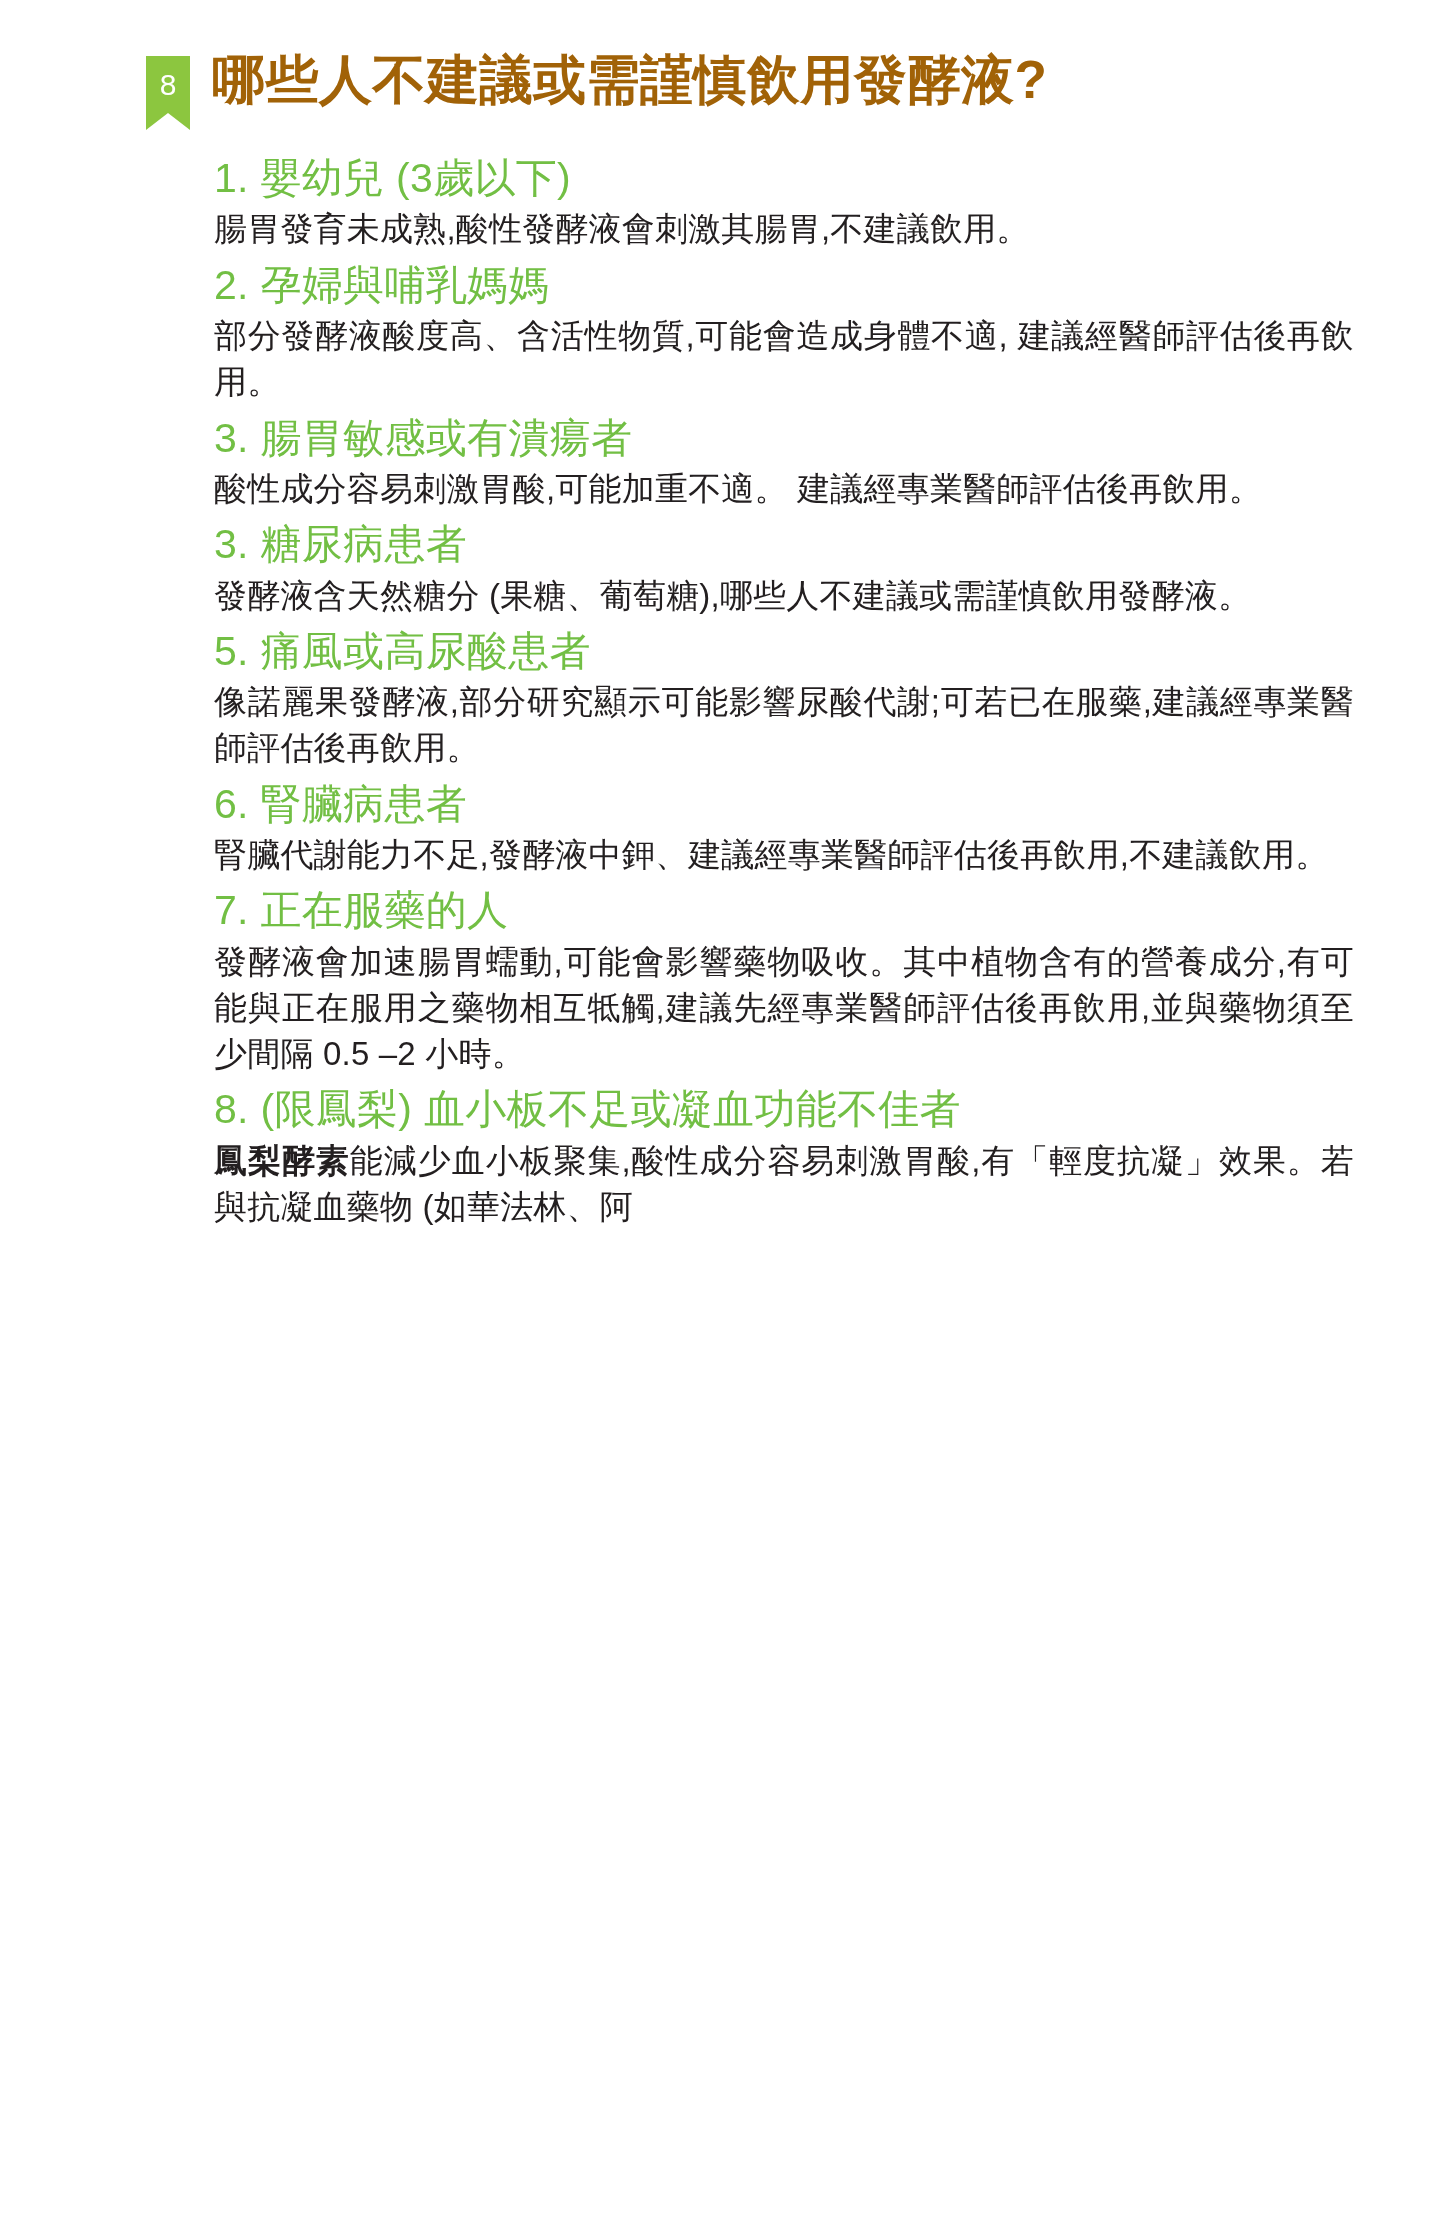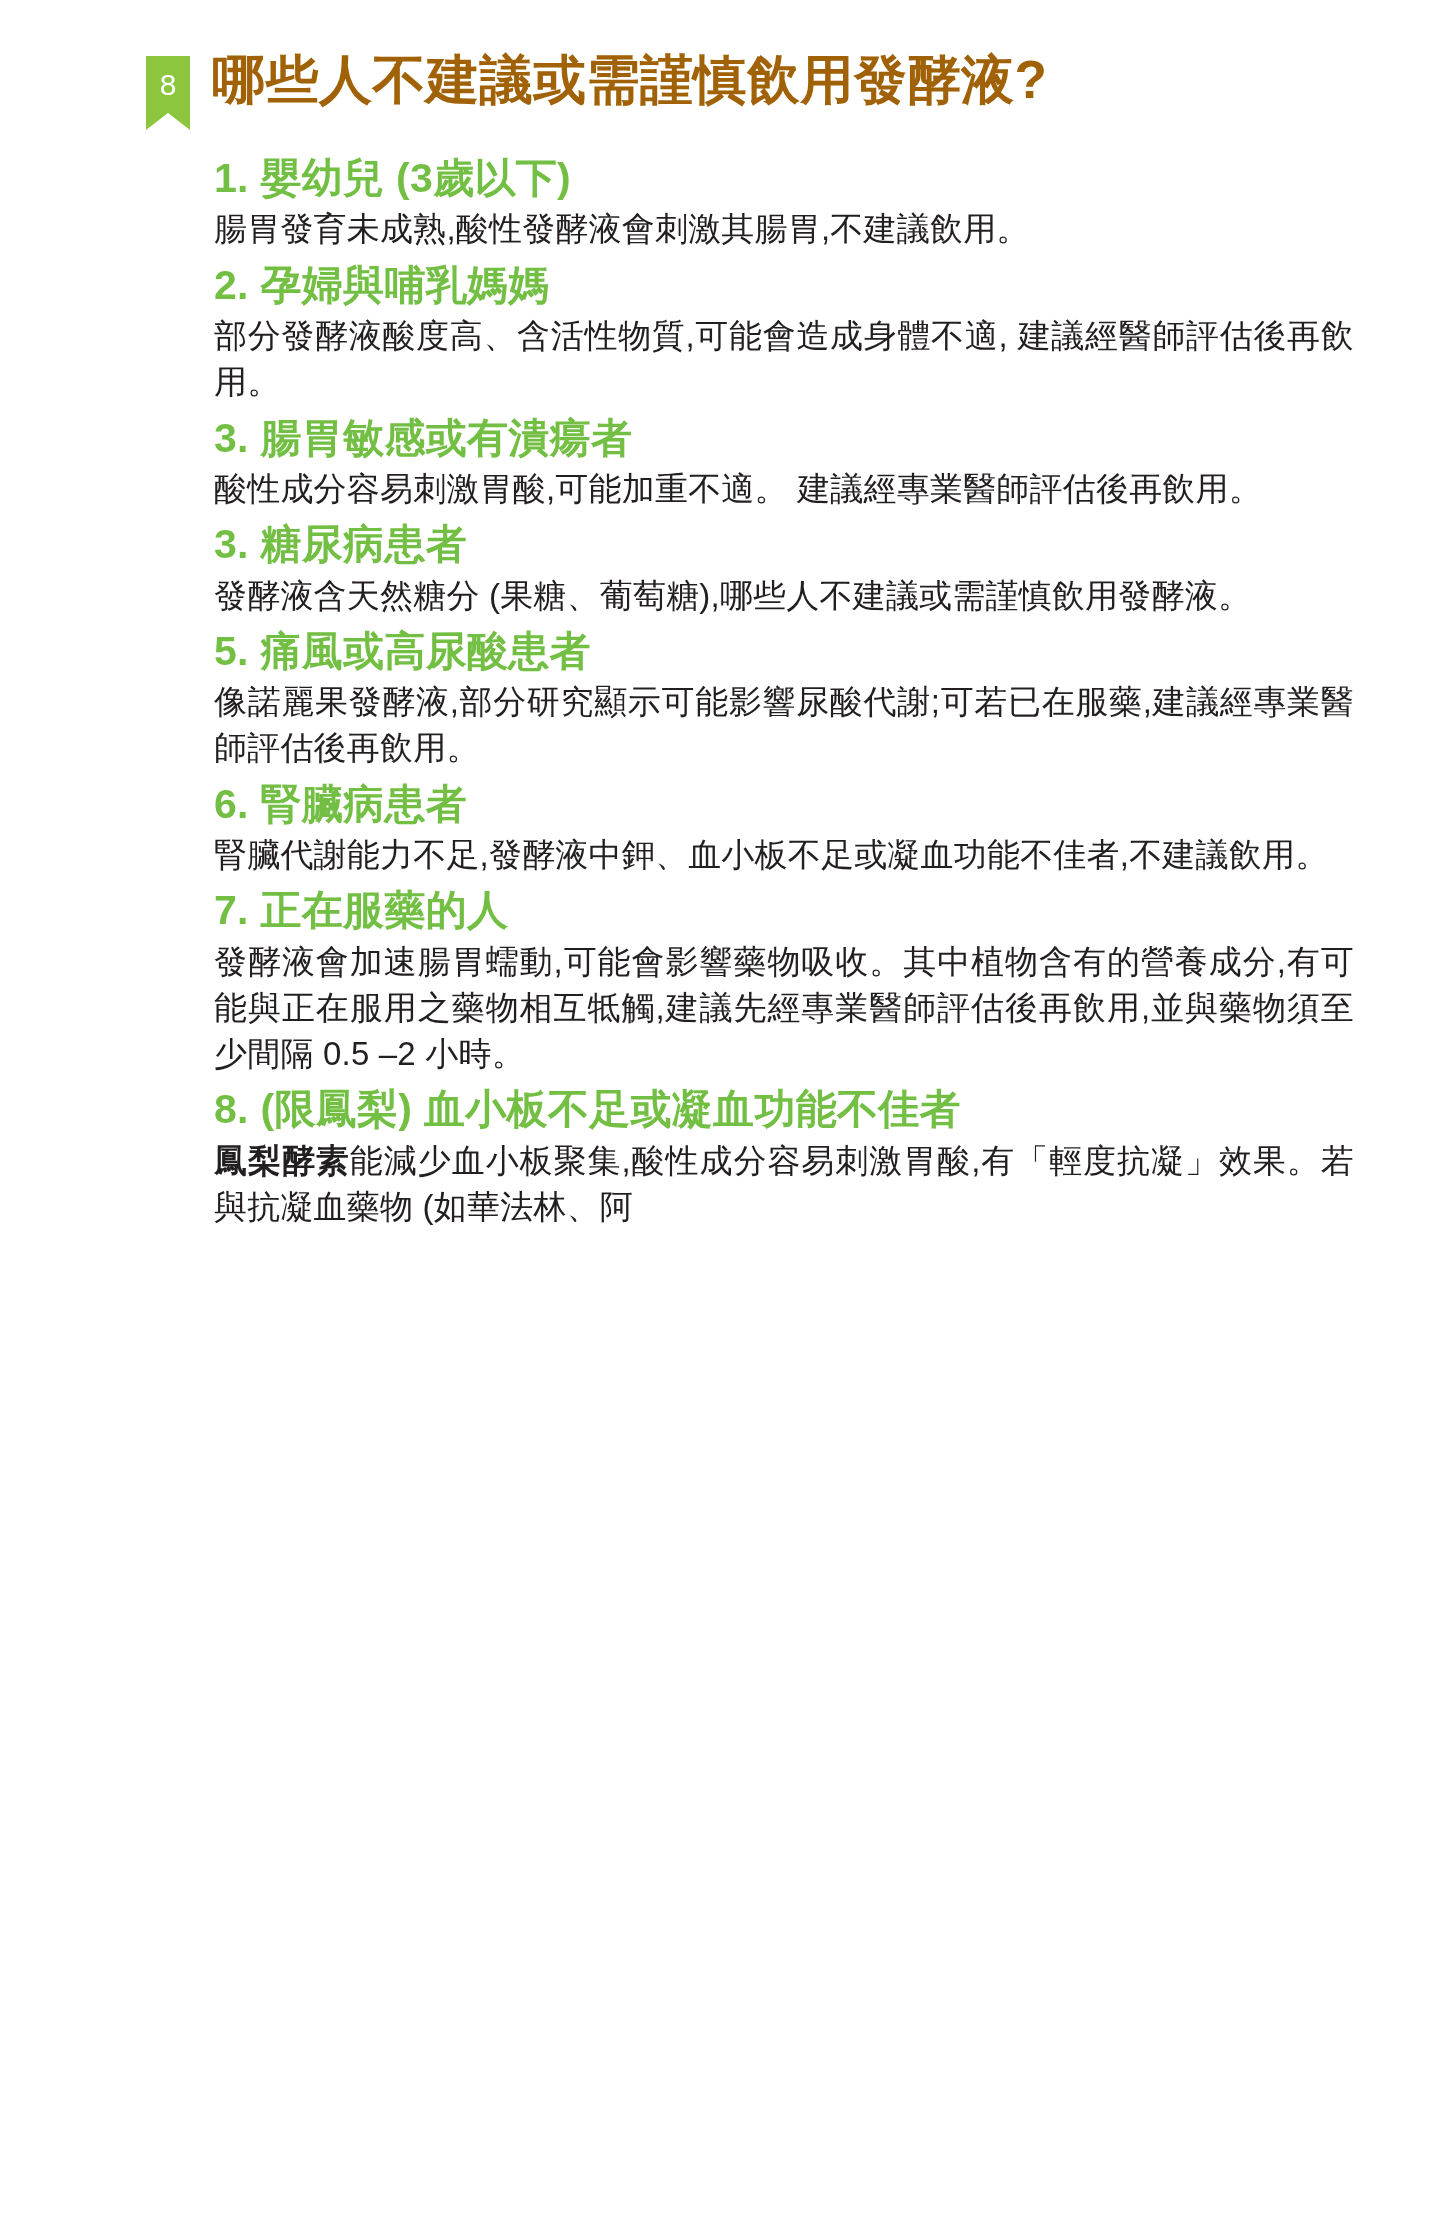--- a/index.html
+++ b/index.html
@@ -68,21 +68,21 @@
   }
 
   
   .content {
     margin-left: 66px;
     margin-right: 0;
   }
   .item-title {
     font-size: 41px;
     line-height: 1.28;
-    font-weight: 700;
+    font-weight: 400;
     color: #72bf44;
     letter-spacing: 0.3px;
     margin: 2px 0 2px 0;
   }
   .item-body {
     font-size: 33px;
     line-height: 1.40;
     color: #231f20;
     letter-spacing: 0.2px;
     margin: 0 0 6px 0;
@@ -131,21 +131,21 @@
       <div class="item-body">發酵液含天然糖分 (果糖、葡萄糖),哪些人不建議或需謹慎飲用發酵液。</div>
     </div>
 
     <div>
       <div class="item-title">5. 痛風或高尿酸患者</div>
       <div class="item-body">像諾麗果發酵液,部分研究顯示可能影響尿酸代謝;可若已在服藥,建議經專業醫師評估後再飲用。</div>
     </div>
 
     <div>
       <div class="item-title">6. 腎臟病患者</div>
-      <div class="item-body">腎臟代謝能力不足,發酵液中鉀、血小板不足或凝血功能不佳者,不建議飲用。</div>
+      <div class="item-body">腎臟代謝能力不足,發酵液中鉀、建議經專業醫師評估後再飲用,不建議飲用。</div>
     </div>
 
     <div>
       <div class="item-title">7. 正在服藥的人</div>
       <div class="item-body">發酵液會加速腸胃蠕動,可能會影響藥物吸收。其中植物含有的營養成分,有可能與正在服用之藥物相互牴觸,建議先經專業醫師評估後再飲用,並與藥物須至少間隔 0.5 –2 小時。</div>
     </div>
 
     <div>
       <div class="item-title">8. (限鳳梨) 血小板不足或凝血功能不佳者</div>
       <div class="item-body tight"><b>鳳梨酵素</b><span>能減少血小板聚集,酸性成分容易刺激胃酸,有「輕度抗凝」效果。若與抗凝血藥物 (如華法林、阿</span></div>

